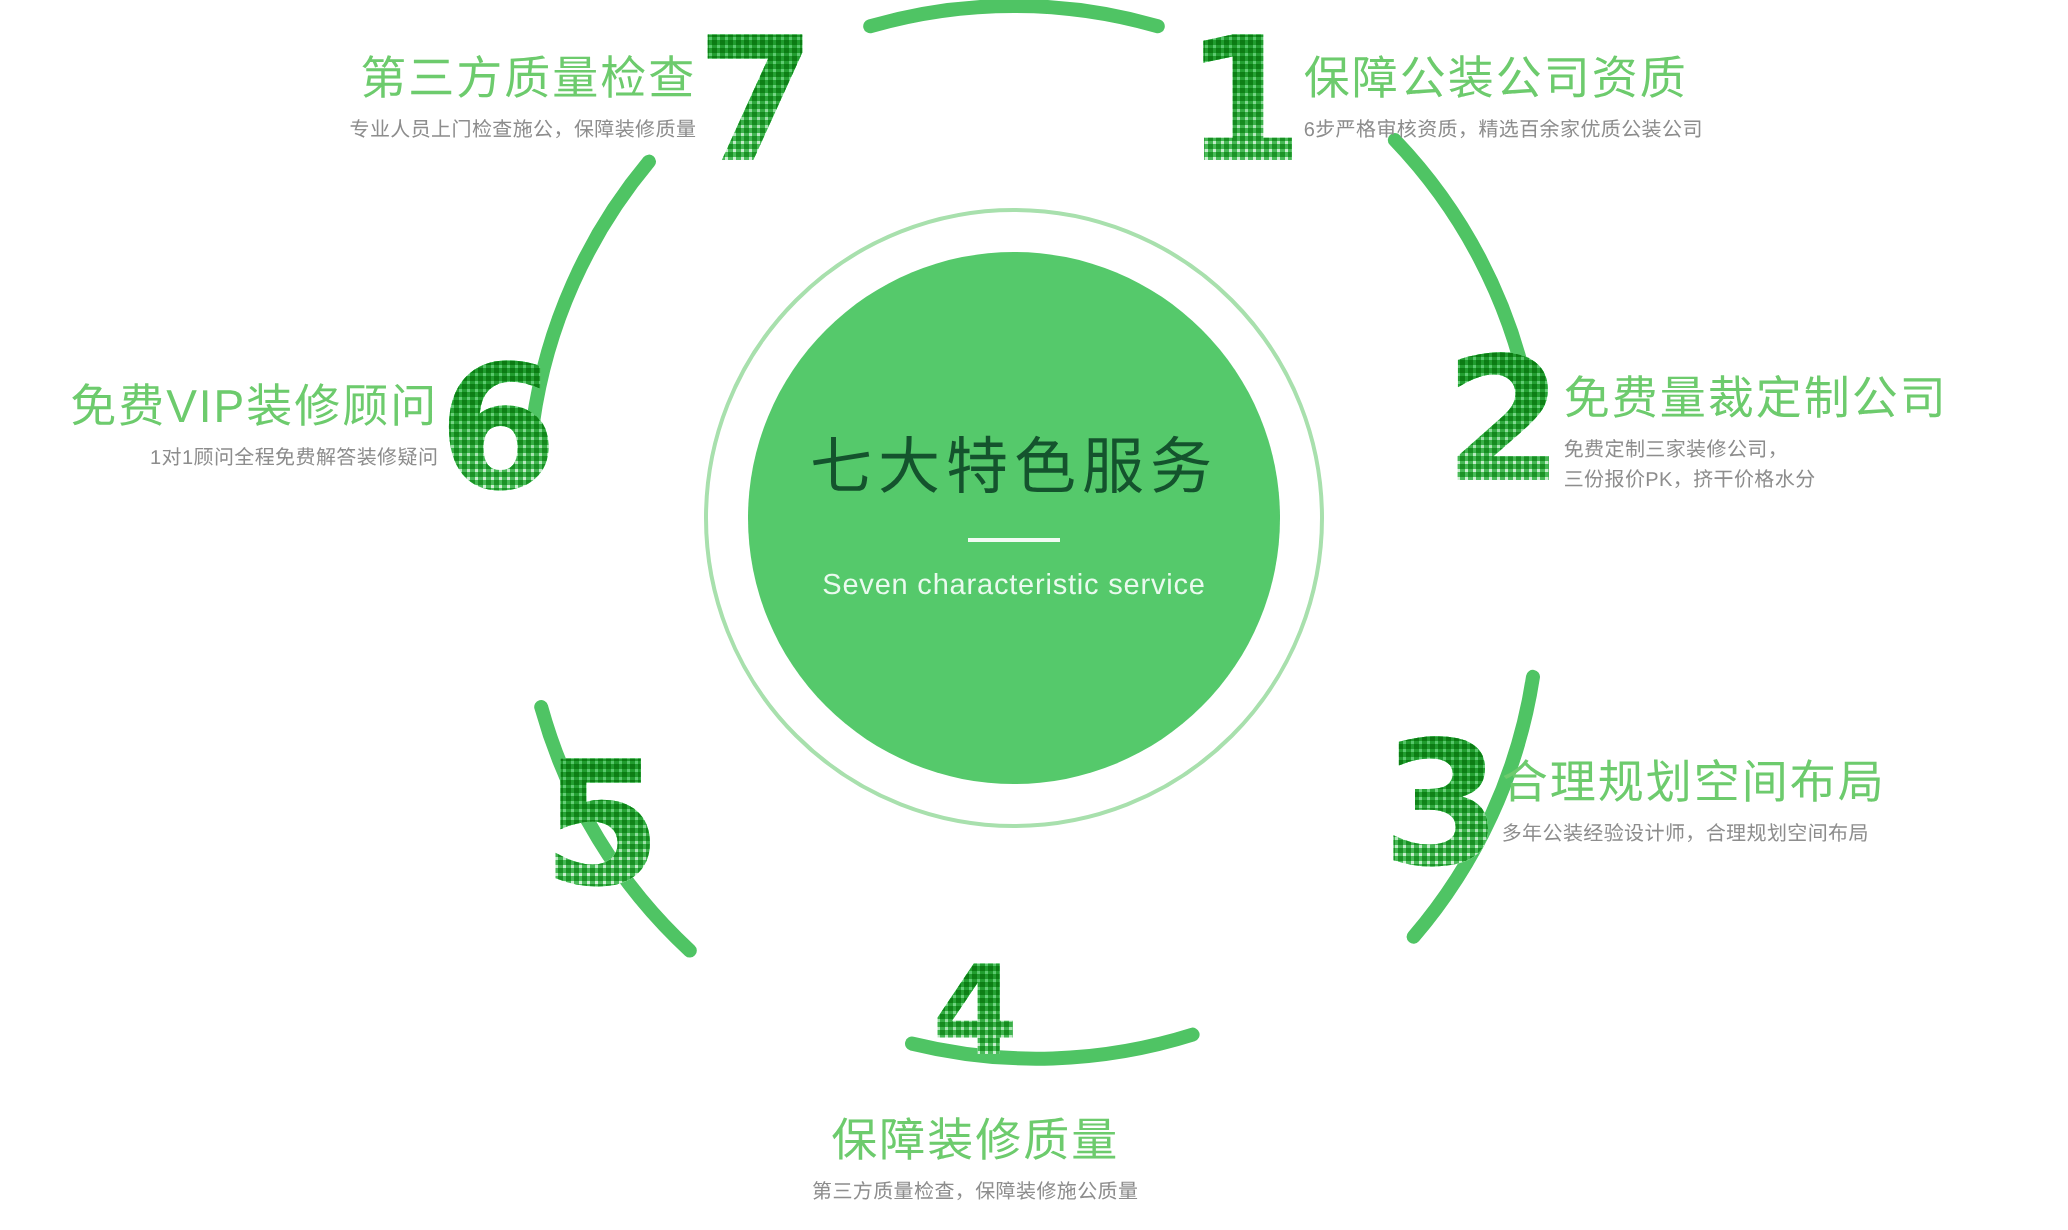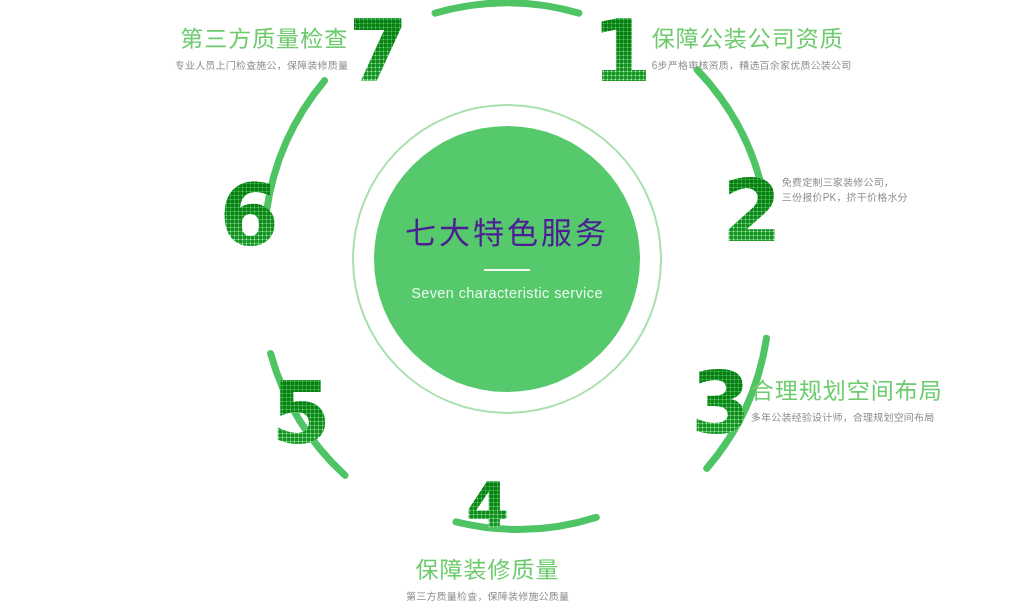--- a/index.html
+++ b/index.html
@@ -49,21 +49,21 @@
     width: 266px;
     height: 266px;
     border-radius: 50%;
     background: #55c96b;
     display: flex;
     flex-direction: column;
     align-items: center;
     justify-content: center;
   }
   .hub-title {
-    color: #4c1d95;
+    color: #14532d;
     font-size: 31px;
     letter-spacing: 3px;
     line-height: 1.1;
     font-weight: 400;
     white-space: nowrap;
   }
   .hub-rule {
     width: 46px;
     height: 2px;
     background: #ffffff;
@@ -162,20 +162,21 @@
       <div class="s-title">保障公装公司资质</div>
       <div class="s-sub">
         <span class="ln">6步严格审核资质，精选百余家优质公装公司</span>
       </div>
     </div>
   </div>
 
   <div class="spoke right" style="left:712px; top:168px;">
     <div class="numeral n-gap-r">2</div>
     <div class="texts">
+      <div class="s-title">免费量裁定制公司</div>
       <div class="s-sub">
         <span class="ln">免费定制三家装修公司，</span>
         <span class="ln" style="display:block;text-align:left;">三份报价PK，挤干价格水分</span>
       </div>
     </div>
   </div>
 
   <div class="spoke right" style="left:681px; top:360px;">
     <div class="numeral n-gap-r">3</div>
     <div class="texts">
@@ -195,20 +196,26 @@
       </div>
     </div>
   </div>
 
   <div class="spoke left" style="right:693px; top:370px;">
     <div class="numeral n-gap-l">5</div>
   </div>
 
   <div class="spoke left" style="right:745px; top:172px;">
     <div class="numeral n-gap-l">6</div>
+    <div class="texts">
+      <div class="s-title">免费VIP装修顾问</div>
+      <div class="s-sub">
+        <span class="ln">1对1顾问全程免费解答装修疑问</span>
+      </div>
+    </div>
   </div>
 
   <div class="spoke left" style="right:616px; top:8px;">
     <div class="numeral n-gap-l">7</div>
     <div class="texts">
       <div class="s-title">第三方质量检查</div>
       <div class="s-sub">
         <span class="ln">专业人员上门检查施公，保障装修质量</span>
       </div>
     </div>

